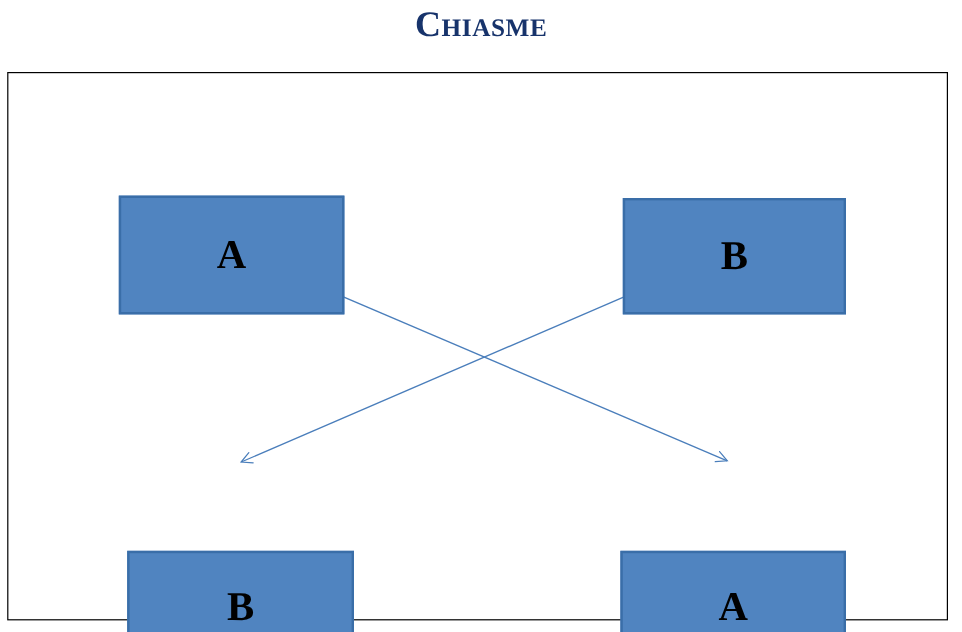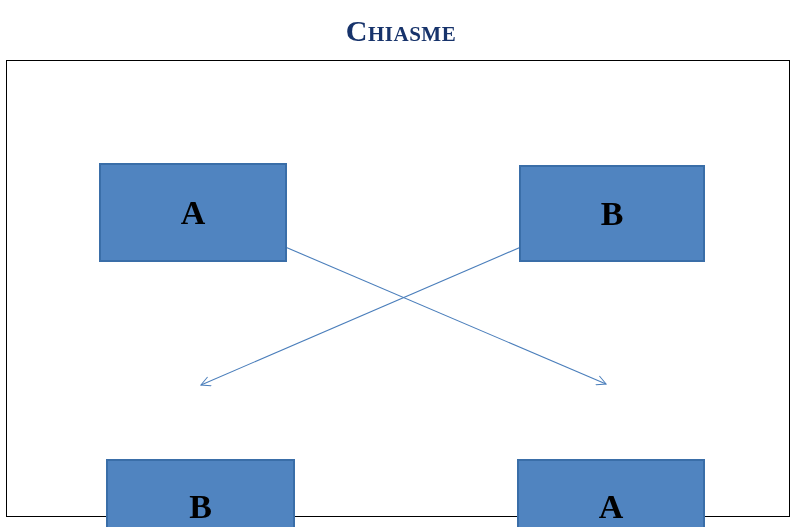--- a/index.html
+++ b/index.html
@@ -12,21 +12,21 @@
     height: 527px;
     position: relative;
     overflow: hidden;
     font-family: "Liberation Serif", "DejaVu Serif", serif;
   }
 
   
   #diagram-title {
     position: absolute;
     left: 0;
-    top: 14px;
+    top: 4px;
     width: 802px;
     text-align: center;
     color: #17336b;
     font-family: "Liberation Serif", "DejaVu Serif", serif;
     font-weight: bold;
     font-size: 30px;
     font-variant: small-caps;
     letter-spacing: 0.5px;
     line-height: 34px;
     white-space: nowrap;

